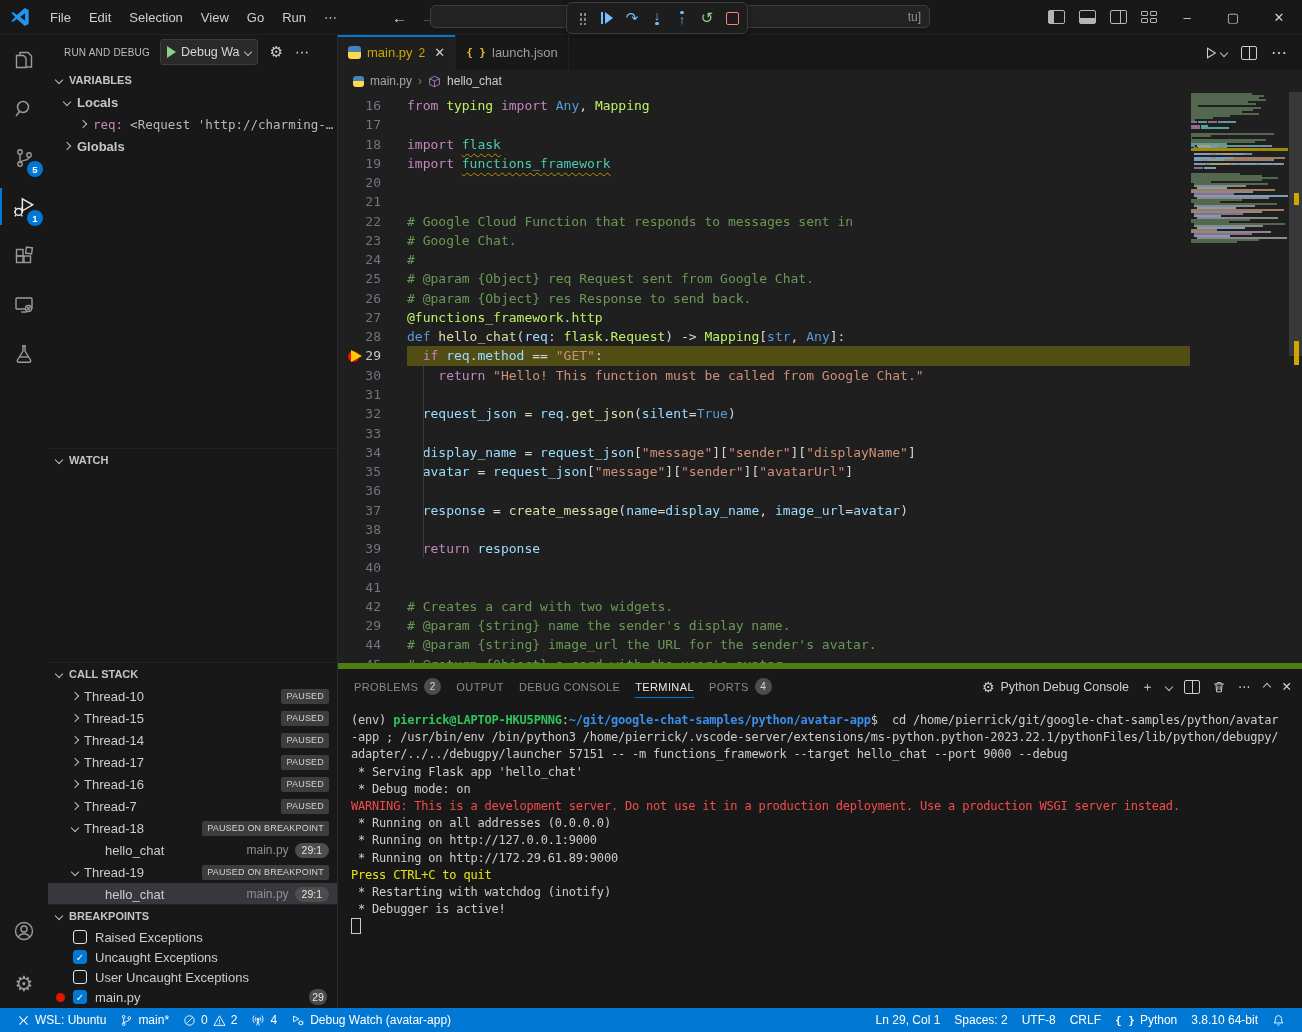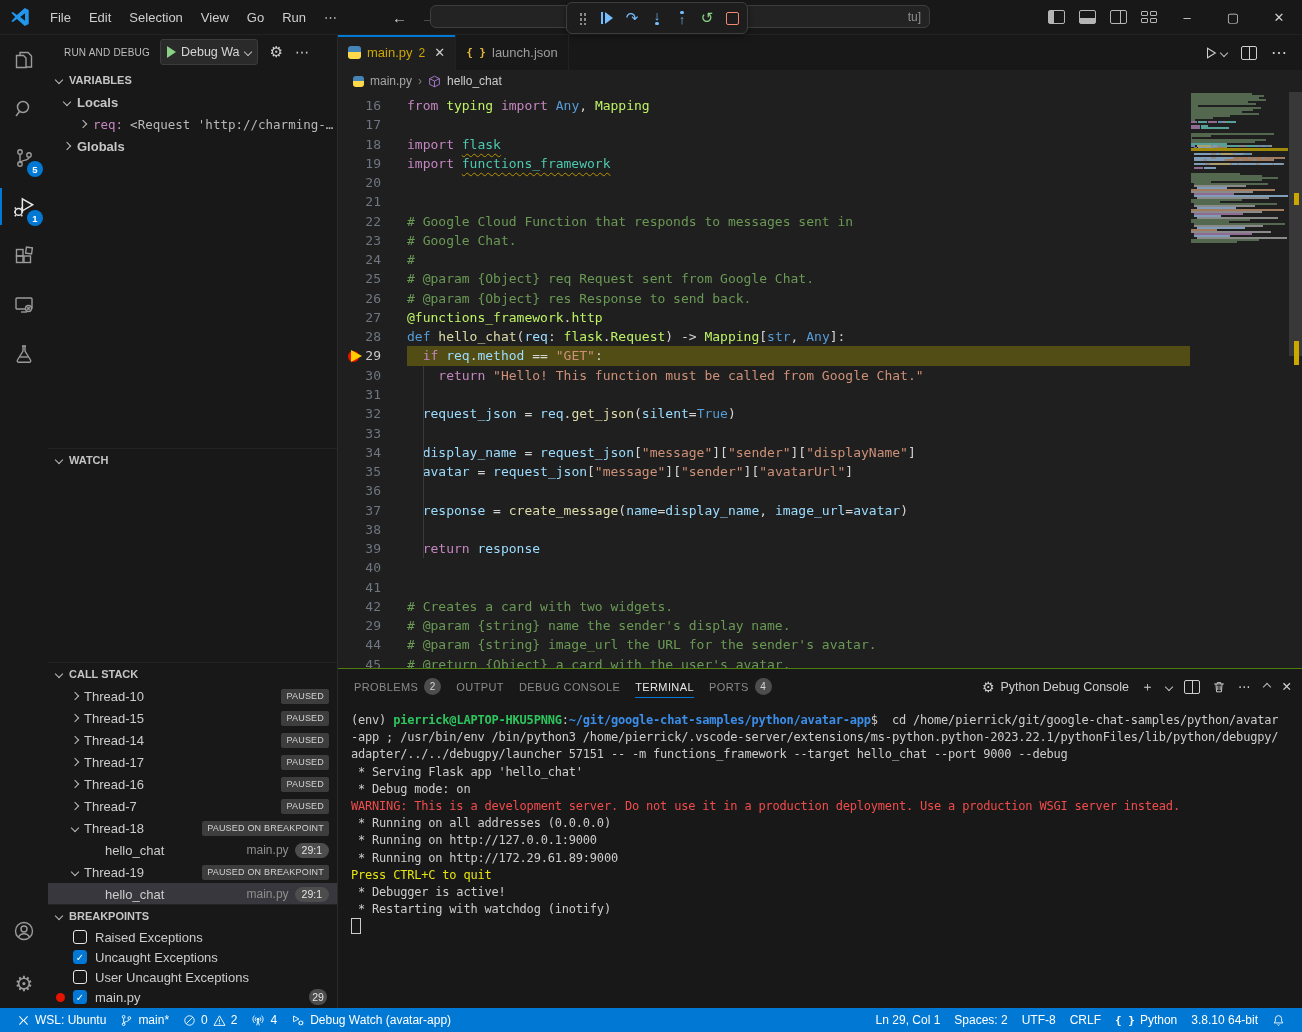--- a/index.html
+++ b/index.html
@@ -99,21 +99,21 @@
   .bp-arrow{position:absolute;left:10px;top:3px;width:16px;height:14px;}
   .bp-arrow::before{content:"";position:absolute;left:0;top:2px;width:11px;height:11px;border-radius:50%;background:#e51400;}
   .bp-arrow::after{content:"";position:absolute;left:3px;top:1px;width:0;height:0;border-left:11px solid #ffcc00;border-top:6.5px solid transparent;border-bottom:6.5px solid transparent;}
   #minimap{position:absolute;top:0;right:14px;width:97px;padding-top:1px;}
   .mrow{height:1.5px;margin-bottom:.5px;display:flex;}
   .mrow i{height:100%;flex:none;}
   #mm-band{position:absolute;right:14px;width:97px;height:3px;background:#9e8909;}
   .vslider{position:absolute;right:0;top:0;width:13px;height:264px;background:rgba(121,121,121,.28);}
   .ovm{position:absolute;right:3px;width:5px;background:#cca700;}
   
-  #panel{height:339px;flex:none;background:#181818;border-top:1px solid #4d7c0f;display:flex;flex-direction:column;}
+  #panel{height:339px;flex:none;background:#181818;border-top:6px solid #4d7c0f;display:flex;flex-direction:column;}
   #panel-head{height:35px;flex:none;display:flex;align-items:center;padding:0 10px 0 16px;}
   .ptab{margin-right:15px;font-size:11px;letter-spacing:.4px;color:#8a8a8a;display:flex;align-items:center;gap:6px;height:100%;position:relative;}
   .ptab.active{color:#e7e7e7;}
   .ptab.active::after{content:"";position:absolute;left:0;right:0;bottom:6px;height:1px;background:#0078d4;}
   .pbadge{background:#4d4d4d;border-radius:50%;min-width:17px;height:17px;font-size:10px;display:flex;align-items:center;justify-content:center;color:#d6d6d6;}
   #panel-right{margin-left:auto;display:flex;align-items:center;gap:12px;color:#cfcfcf;font-size:12.5px;}
   #panel-right .sm{font-size:13px;}
   #terminal{flex:1;padding:8px 0 0 13px;font-family:"DejaVu Sans Mono",monospace;font-size:12px;letter-spacing:-.2px;overflow:hidden;}
   .trow{height:17.2px;line-height:17.2px;white-space:pre;overflow:hidden;}
   .t-p{color:#cccccc}.t-g{color:#2dc55e;font-weight:bold}.t-bl{color:#3b8eea;font-weight:bold}
@@ -842,22 +842,22 @@
             <div class="trow"><span class="t-p">(env) </span><span class="t-g">pierrick@LAPTOP-HKU5PNNG</span><span class="t-p">:</span><span class="t-bl">~/git/google-chat-samples/python/avatar-app</span><span class="t-p">$  cd /home/pierrick/git/google-chat-samples/python/avatar</span></div>
             <div class="trow"><span class="t-p">-app ; /usr/bin/env /bin/python3 /home/pierrick/.vscode-server/extensions/ms-python.python-2023.22.1/pythonFiles/lib/python/debugpy/</span></div>
             <div class="trow"><span class="t-p">adapter/../../debugpy/launcher 57151 -- -m functions_framework --target hello_chat --port 9000 --debug</span></div>
             <div class="trow"><span class="t-p"> * Serving Flask app 'hello_chat'</span></div>
             <div class="trow"><span class="t-p"> * Debug mode: on</span></div>
             <div class="trow"><span class="t-r">WARNING: This is a development server. Do not use it in a production deployment. Use a production WSGI server instead.</span></div>
             <div class="trow"><span class="t-p"> * Running on all addresses (0.0.0.0)</span></div>
             <div class="trow"><span class="t-p"> * Running on http://127.0.0.1:9000</span></div>
             <div class="trow"><span class="t-p"> * Running on http://172.29.61.89:9000</span></div>
             <div class="trow"><span class="t-y">Press CTRL+C to quit</span></div>
+            <div class="trow"><span class="t-p"> * Restarting with watchdog (inotify)</span></div>
             <div class="trow"><span class="t-p"> * Debugger is active!</span></div>
-            <div class="trow"><span class="t-p"> * Restarting with watchdog (inotify)</span></div>
             <div class="trow"><span class="tcursor"></span></div>
           </div>
       </div>
     </div>
   </div>
 
   <div id="statusbar">
     <div id="sb-left" style="display:flex;align-items:center;height:100%">
         <div class="sb-item">
           <span>

